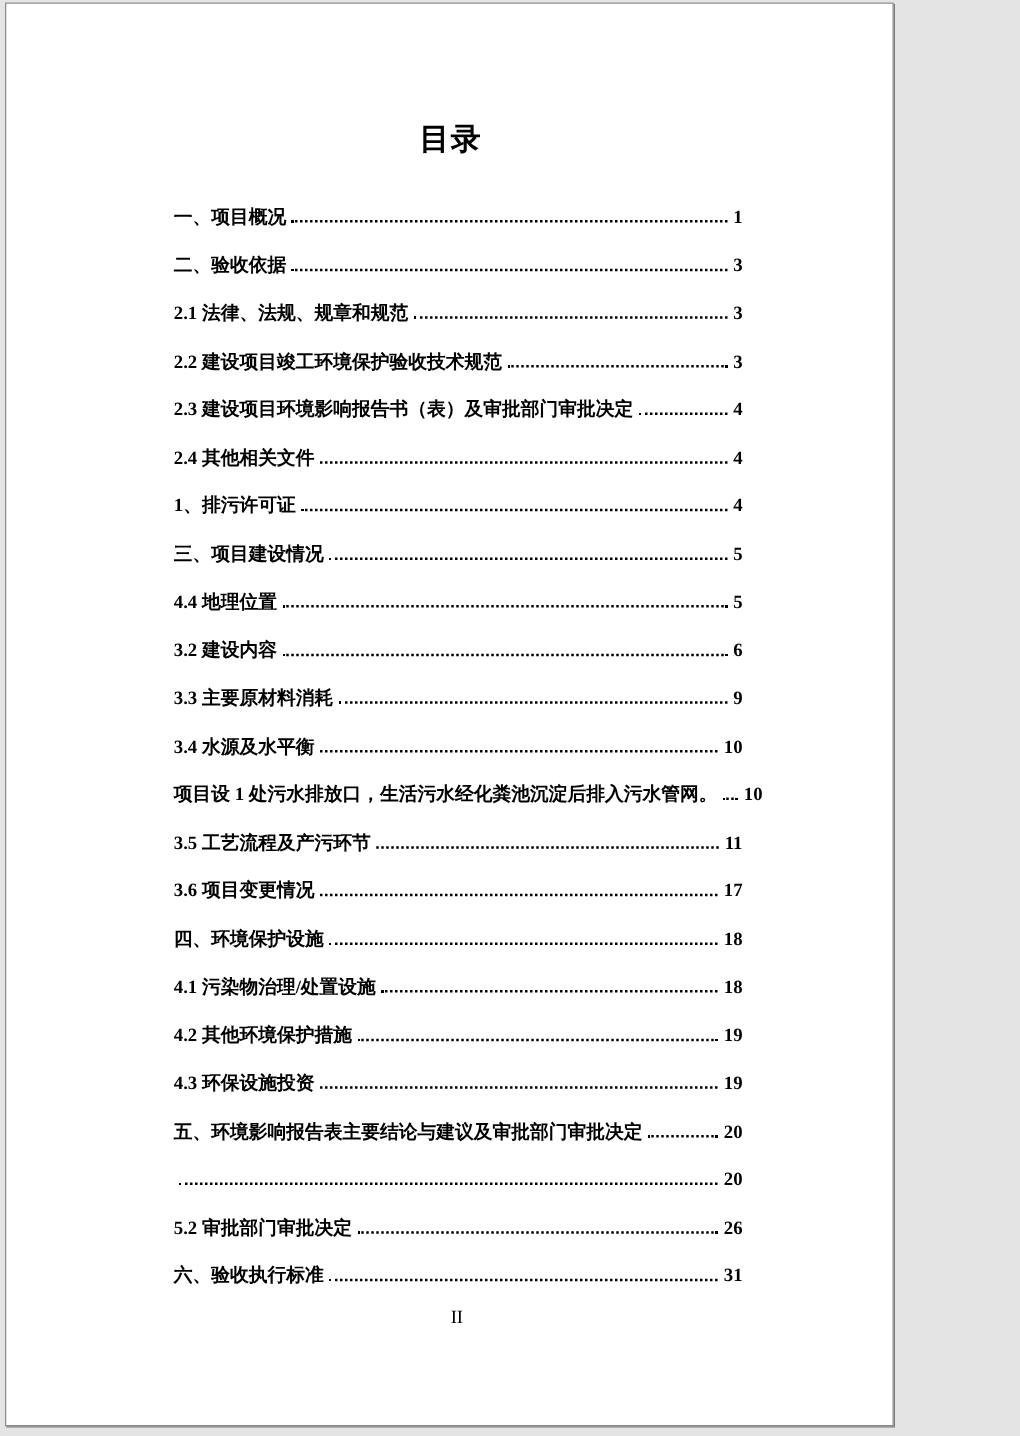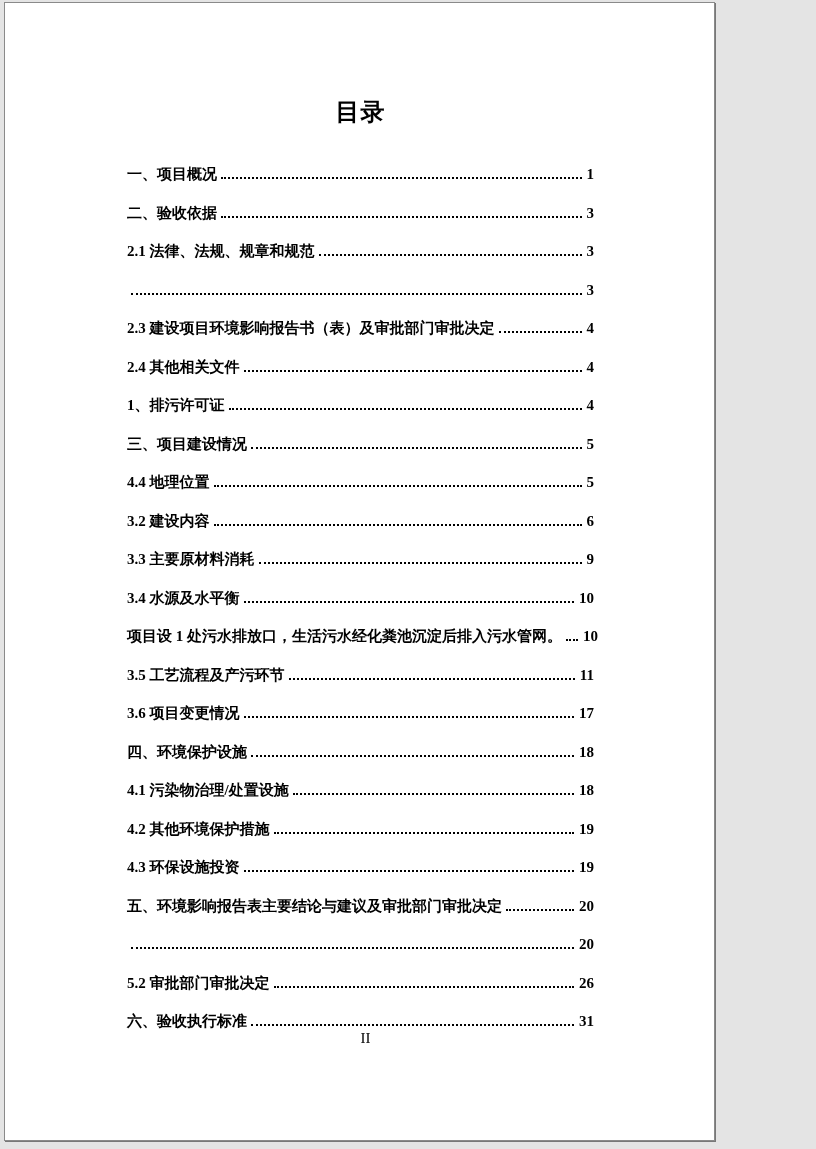--- a/index.html
+++ b/index.html
@@ -23,42 +23,42 @@
     box-shadow:1px 1px 0 0 #787878;
     padding:96px 120px 0 122px;
   }
   .doc-title{
     text-align:center;
     font-size:24px;
     font-weight:bold;
     line-height:26px;
     letter-spacing:1px;
   }
-  .toc{margin-top:39px;}
+  .toc{margin-top:39px;margin-left:12px;}
   .toc-row{
     display:flex;
     align-items:baseline;
     height:21px;
     line-height:21px;
     margin-bottom:17.5px;
     font-size:15px;
     font-weight:bold;
     white-space:nowrap;
   }
   .toc-label{flex:0 0 auto;}
   .toc-leader{
     flex:1 1 auto;
     min-width:12px;
     border-bottom:2px dotted #000;
     margin:0 5px 2px 4px;
   }
   .toc-page{flex:0 0 auto;}
   .footer{
     position:absolute;
-    left:0;right:0;bottom:94px;
+    left:0;right:0;bottom:78px;
     text-align:center;
     font-size:15px;
     line-height:15px;
     padding-left:12px;
   }
 </style>
 </head>
 <body>
 
 <div class="canvas">
@@ -75,20 +75,21 @@
           <span class="toc-label">二、验收依据</span>
           <span class="toc-leader"></span>
           <span class="toc-page">3</span>
         </div>
         <div class="toc-row">
           <span class="toc-label">2.1 法律、法规、规章和规范</span>
           <span class="toc-leader"></span>
           <span class="toc-page">3</span>
         </div>
         <div class="toc-row">
+          <span class="toc-label">2.2 建设项目竣工环境保护验收技术规范</span>
           <span class="toc-leader"></span>
           <span class="toc-page">3</span>
         </div>
         <div class="toc-row">
           <span class="toc-label">2.3 建设项目环境影响报告书（表）及审批部门审批决定</span>
           <span class="toc-leader"></span>
           <span class="toc-page">4</span>
         </div>
         <div class="toc-row">
           <span class="toc-label">2.4 其他相关文件</span>

